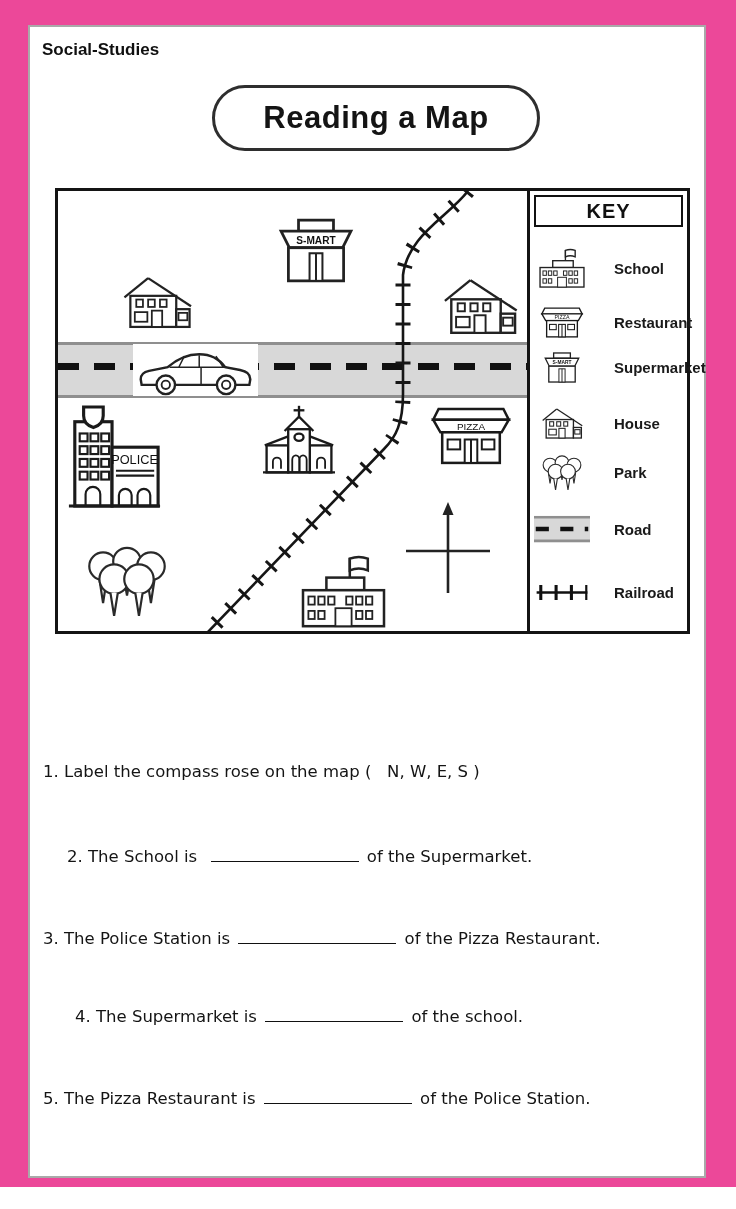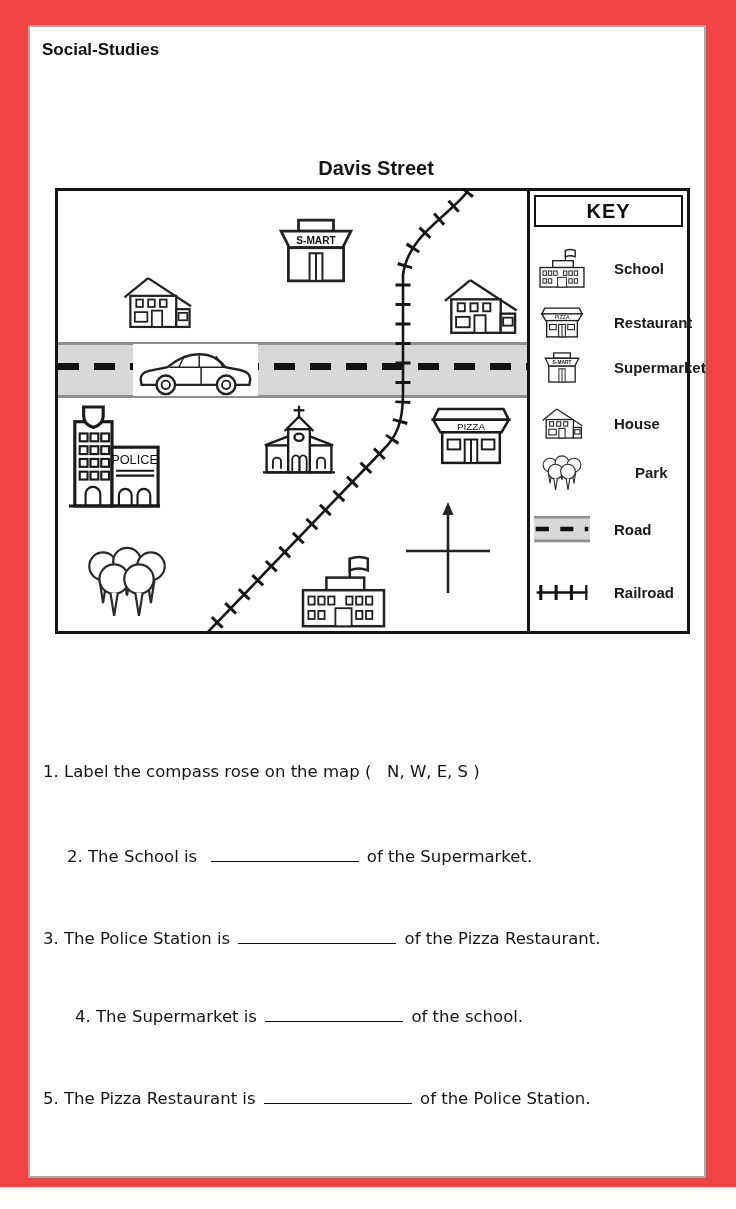--- a/index.html
+++ b/index.html
@@ -1,16 +1,16 @@
 <!DOCTYPE html>
 <html><head>
 <meta charset="utf-8">
 <style>
   html,body{margin:0;padding:0;background:#fff;}
-  .canvas{position:relative;width:736px;height:1187px;background:#ef4444;overflow:hidden;
+  .canvas{position:relative;width:736px;height:1187px;background:#ec4899;overflow:hidden;
           font-family:"Liberation Sans",sans-serif;color:#111;}
   .page-border{position:absolute;left:28px;top:25px;width:678px;height:1153px;
                border:2px solid #a9a9a9;box-sizing:border-box;background:#fff;}
   .subject{position:absolute;left:42px;top:40px;font-size:17px;font-weight:bold;color:#101010;}
   .title-pill{position:absolute;left:212px;top:85px;width:328px;height:66px;
               border:3px solid #2e2e2e;border-radius:36px;box-sizing:border-box;
               display:flex;align-items:center;justify-content:center;
               font-size:31px;font-weight:bold;letter-spacing:.5px;color:#141414;background:#fff;}
   .subtitle{position:absolute;left:212px;top:157px;width:328px;text-align:center;
             font-size:20px;font-weight:bold;color:#141414;}
@@ -42,22 +42,24 @@
          vertical-align:baseline;margin:0 3px;}
 </style>
 </head>
 <body>
 
 <div class="canvas">
   <div class="page-border"></div>
 
   <div class="subject">Social-Studies</div>
 
-
-  <div class="subtitle">Davis Street</div>
+  <div class="title-pill">
+    <span>Reading a Map</span>
+  </div>
+
 
   <div class="map-frame">
     <div class="map-area">
       <div class="road"></div>
       <div class="road-dashes"></div>
       <div class="car-patch">
           <svg viewBox="0 0 128 56" width="118" height="50" preserveAspectRatio="xMidYMid meet">
     <path d="M6 44 L5 38 Q5 31 14 29 L34 25 Q50 11 68 11 Q86 11 96 25 L112 28 Q123 30 123 38 L122 44 Z" fill="#fff" stroke="#222" stroke-width="2.6"></path>
     <path d="M36 25 L98 25 M52 13 L46 25 M86 13 L94 25 M68 12 L68 25 M70 25 L70 43" fill="none" stroke="#222" stroke-width="1.6"></path>
     <circle cx="32" cy="44" r="10" fill="#fff" stroke="#222" stroke-width="2.6"></circle>
@@ -317,21 +319,21 @@
                       <rect x="54" y="33" width="9" height="10"></rect>
       <rect x="20" y="50" width="17" height="13"></rect>
                       <rect x="43" y="48" width="14" height="22"></rect>
                       <rect x="79" y="51" width="12" height="10"></rect>
                     </g>
     </g>
                 </svg></span>
             </span>
             <span class="key-label">House</span>
           </div>
-          <div class="key-row" style="top: 255px; gap: 21px;">
+          <div class="key-row" style="top: 255px;">
             <span class="key-icon">
               <span style="width: 46px; height: 40px; display: block;"><svg viewBox="0 0 100 86" width="100%" height="100%" preserveAspectRatio="xMidYMid meet">
     <g fill="#fff" stroke="#2a2a2a" stroke-width="2.4">
       <circle cx="24" cy="28" r="15"></circle>
                     <circle cx="50" cy="23" r="15"></circle>
                     <circle cx="76" cy="28" r="15"></circle>
       <path d="M20 42 L24 68 L28 42"></path>
                     <path d="M72 42 L76 68 L80 42"></path>
                     <path d="M46 37 L50 60 L54 37"></path>
       <circle cx="36" cy="42" r="16"></circle>

